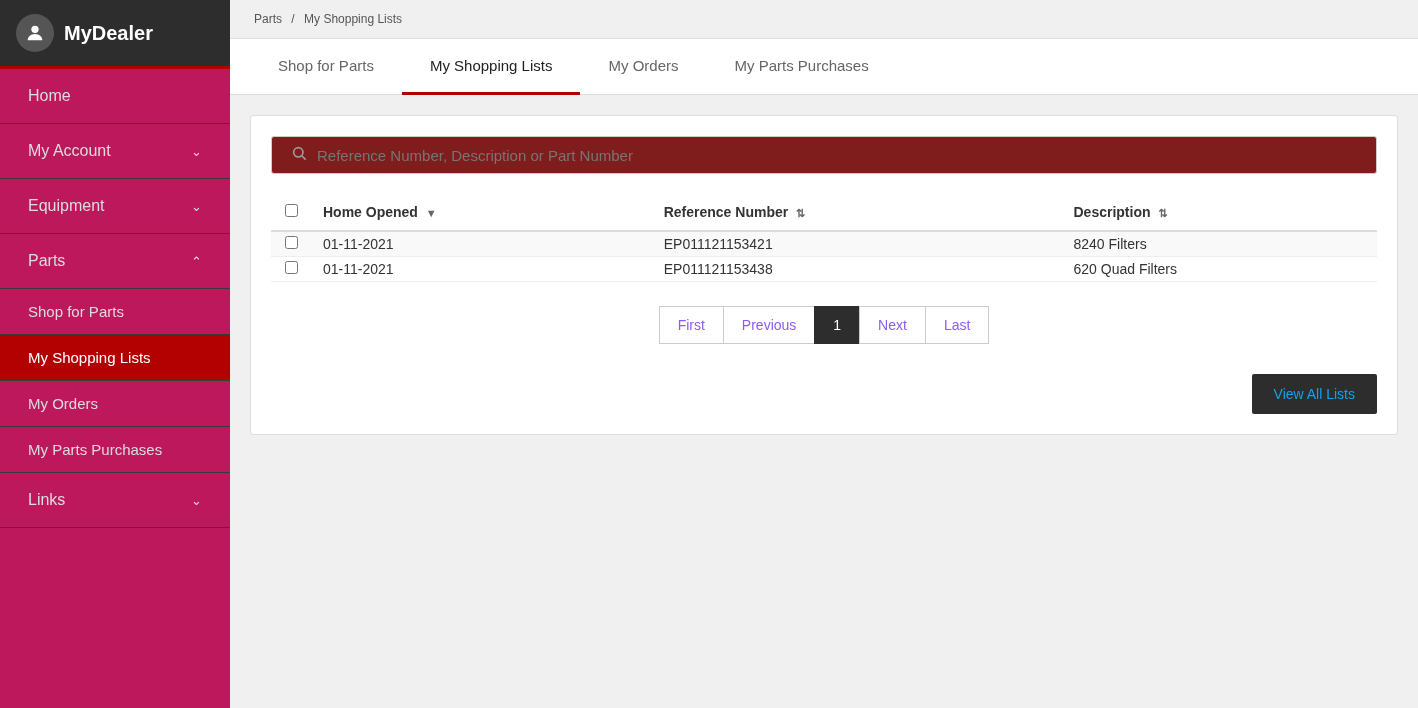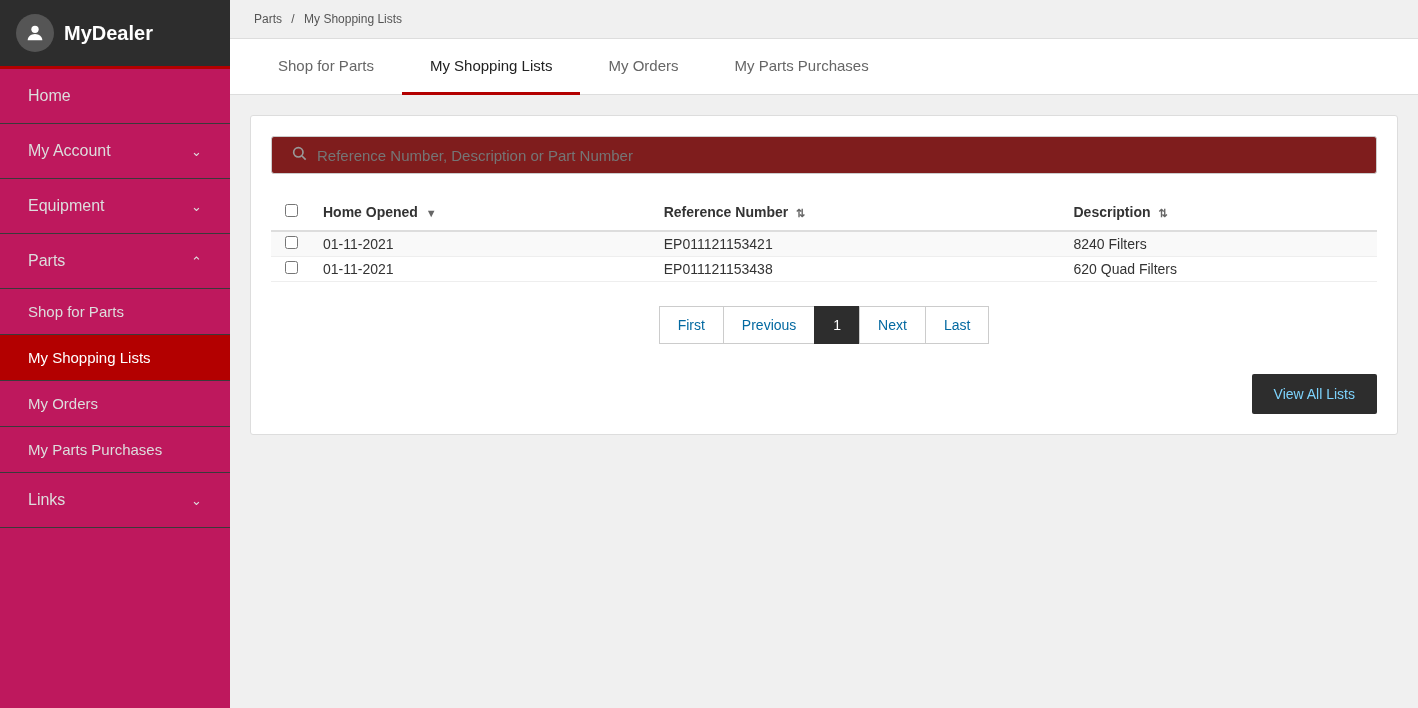--- a/index.html
+++ b/index.html
@@ -175,21 +175,21 @@
       position: relative;
     }
     .pagination-buttons {
       display: flex;
       gap: 0;
     }
     .page-btn {
       padding: 10px 18px;
       border: 1px solid #ccc;
       background: #fff;
-      color: #0369a1;
+      color: #8b5cf6;
       font-size: 14px;
       cursor: pointer;
       border-right: none;
     }
     .page-btn:last-child { border-right: 1px solid #ccc; }
     .page-btn.current {
       background: #2d2d2d;
       color: #fff;
       border-color: #2d2d2d;
     }
@@ -200,21 +200,21 @@
       border-radius: 3px;
       padding: 8px 14px;
       font-size: 13px;
       color: #333;
       box-shadow: 0 2px 6px rgba(0,0,0,0.1);
     }
 
     
     .view-all-btn {
       background: #2d2d2d;
-      color: #7dd3fc;
+      color: #0ea5e9;
       border: none;
       padding: 12px 22px;
       font-size: 14px;
       cursor: pointer;
       float: right;
       margin-top: 10px;
       border-radius: 2px;
     }
     .clearfix::after { content: ''; display: table; clear: both; }
   </style>

